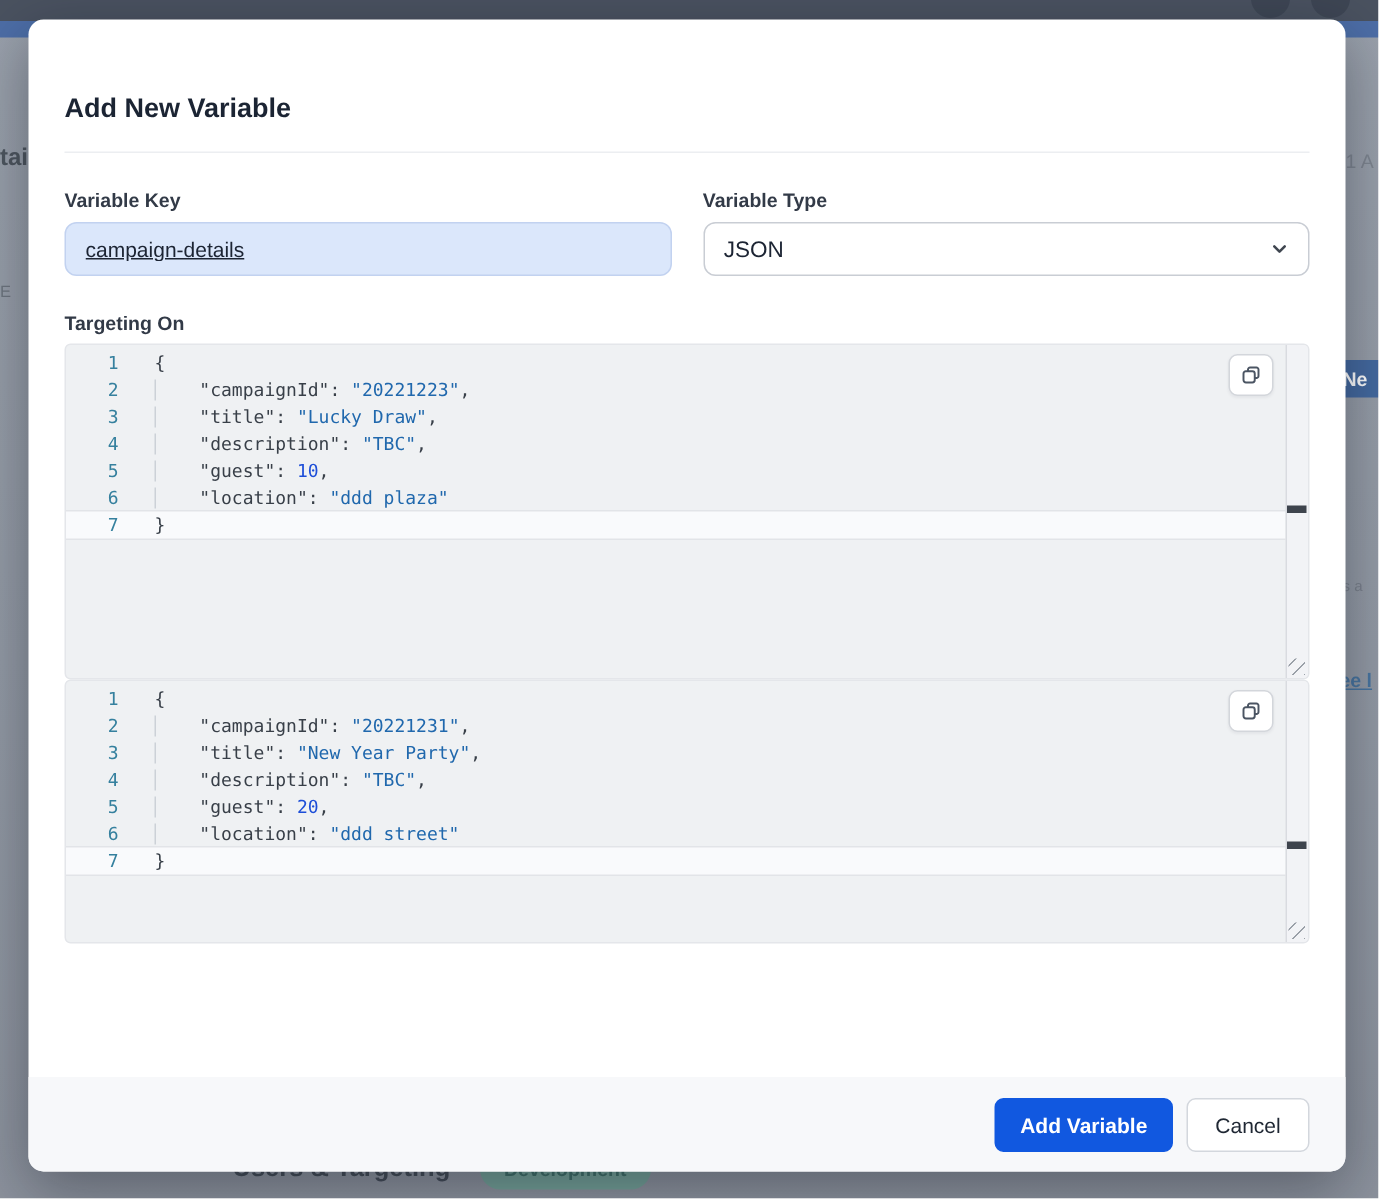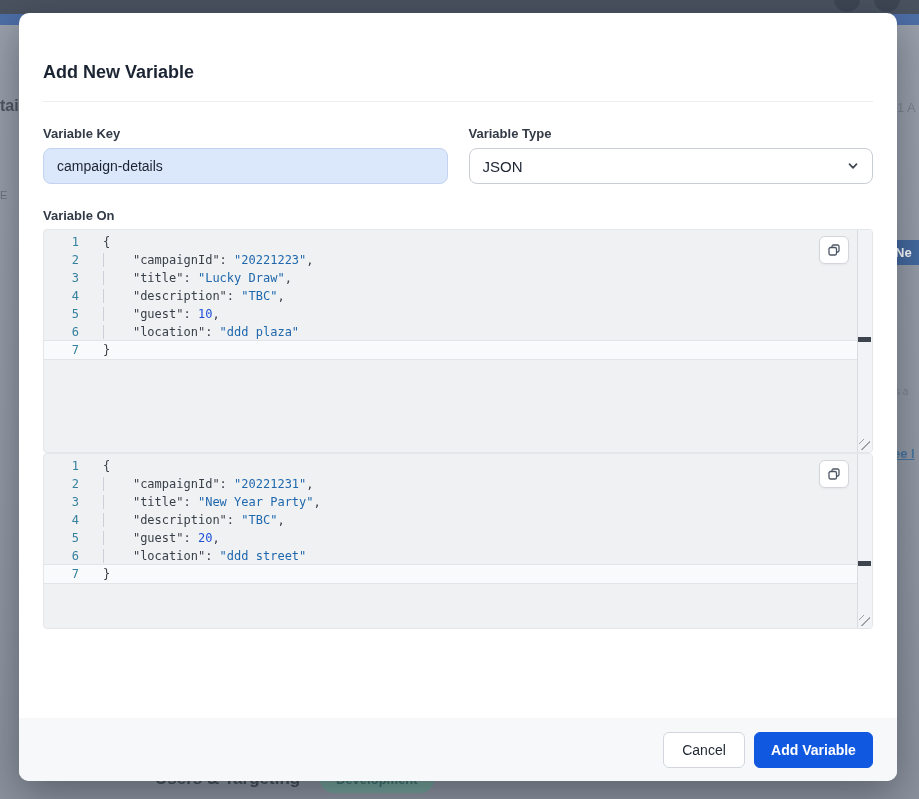--- a/index.html
+++ b/index.html
@@ -30,21 +30,21 @@
   .modal { position:absolute; left:19px; top:13px; width:878px; height:768px; background:#ffffff;
            border-radius:10px; box-shadow:0 12px 40px rgba(10,15,25,.38); display:flex; flex-direction:column; }
   .modal-body { padding:48px 24px 0 24px; }
   .modal-title { font-size:18px; line-height:22px; font-weight:700; color:#1b2433; }
   .divider { height:1px; background:#eceef1; margin-top:18px; }
 
   .form-row { display:flex; gap:21px; margin-top:24px; }
   .field { flex:1; }
   .field-label { display:block; font-size:13px; font-weight:600; color:#323a47; margin-bottom:7px; }
   .text-input { width:100%; height:36px; border:1px solid #c2d2f0; background:#dbe7fb; border-radius:8px;
-                padding:0 13px; font-size:14px; color:#1c2433; font-family:"Liberation Sans",sans-serif; outline:none; }
+                padding:0 13px; font-size:14px; color:#1c2433; font-family:"Liberation Sans",sans-serif; outline:none;text-decoration:underline; }
   .select { height:36px; border:1px solid #c9cdd4; background:#fff; border-radius:8px; padding:0 12px 0 13px;
             display:flex; align-items:center; justify-content:space-between; cursor:pointer; }
   .select-value { font-size:15px; color:#1c2433; }
 
   .section-label { font-size:13px; font-weight:600; color:#323a47; margin:24px 0 6px 0; }
 
   
   .editor { position:relative; background:#eff1f3; border:1px solid #e4e6ea; border-radius:4px; overflow:hidden; }
   .editor.on { height:224px; }
   .editor.off { height:176px; }
@@ -107,21 +107,21 @@
           <label class="field-label">Variable Type</label>
           <div class="select">
             <span class="select-value">JSON</span>
             <svg width="14" height="14" viewBox="0 0 14 14">
               <polyline points="3.5,5.2 7,8.8 10.5,5.2" fill="none" stroke="#3f4650" stroke-width="1.7" stroke-linecap="round" stroke-linejoin="round"></polyline>
             </svg>
           </div>
         </div>
       </div>
 
-      <div class="section-label">Variable On</div>
+      <div class="section-label">Targeting On</div>
       <div class="editor on">
         <div class="cm-lines">
             <div class="cm-row">
               <span class="cm-gutter">1</span>
               <span class="cm-code"><span class="tok-pl">{</span></span>
             </div>
             <div class="cm-row">
               <span class="cm-gutter">2</span>
               <span class="cm-code"><span class="tok-ind">    </span><span class="tok-key">"campaignId"</span><span class="tok-pl">: </span><span class="tok-str">"20221223"</span><span class="tok-pl">,</span></span>
             </div>
@@ -196,18 +196,18 @@
           <svg width="16" height="16" viewBox="0 0 16 16">
             <rect x="3" y="5.5" width="7.5" height="7.5" rx="1.6" fill="none" stroke="#4b5563" stroke-width="1.3"></rect>
             <path d="M6 5.5 V4.4 a1.4 1.4 0 0 1 1.4 -1.4 h4.2 a1.4 1.4 0 0 1 1.4 1.4 v4.2 a1.4 1.4 0 0 1 -1.4 1.4 h-1.1" fill="none" stroke="#4b5563" stroke-width="1.3"></path>
           </svg>
         </button>
         <div class="resize-handle"></div>
       </div>
     </div>
 
     <div class="modal-footer">
+      <button class="btn btn-primary">Add Variable</button>
       <button class="btn btn-cancel">Cancel</button>
-      <button class="btn btn-primary">Add Variable</button>
     </div>
   </div>
 
 </div>
 
 </body></html>

